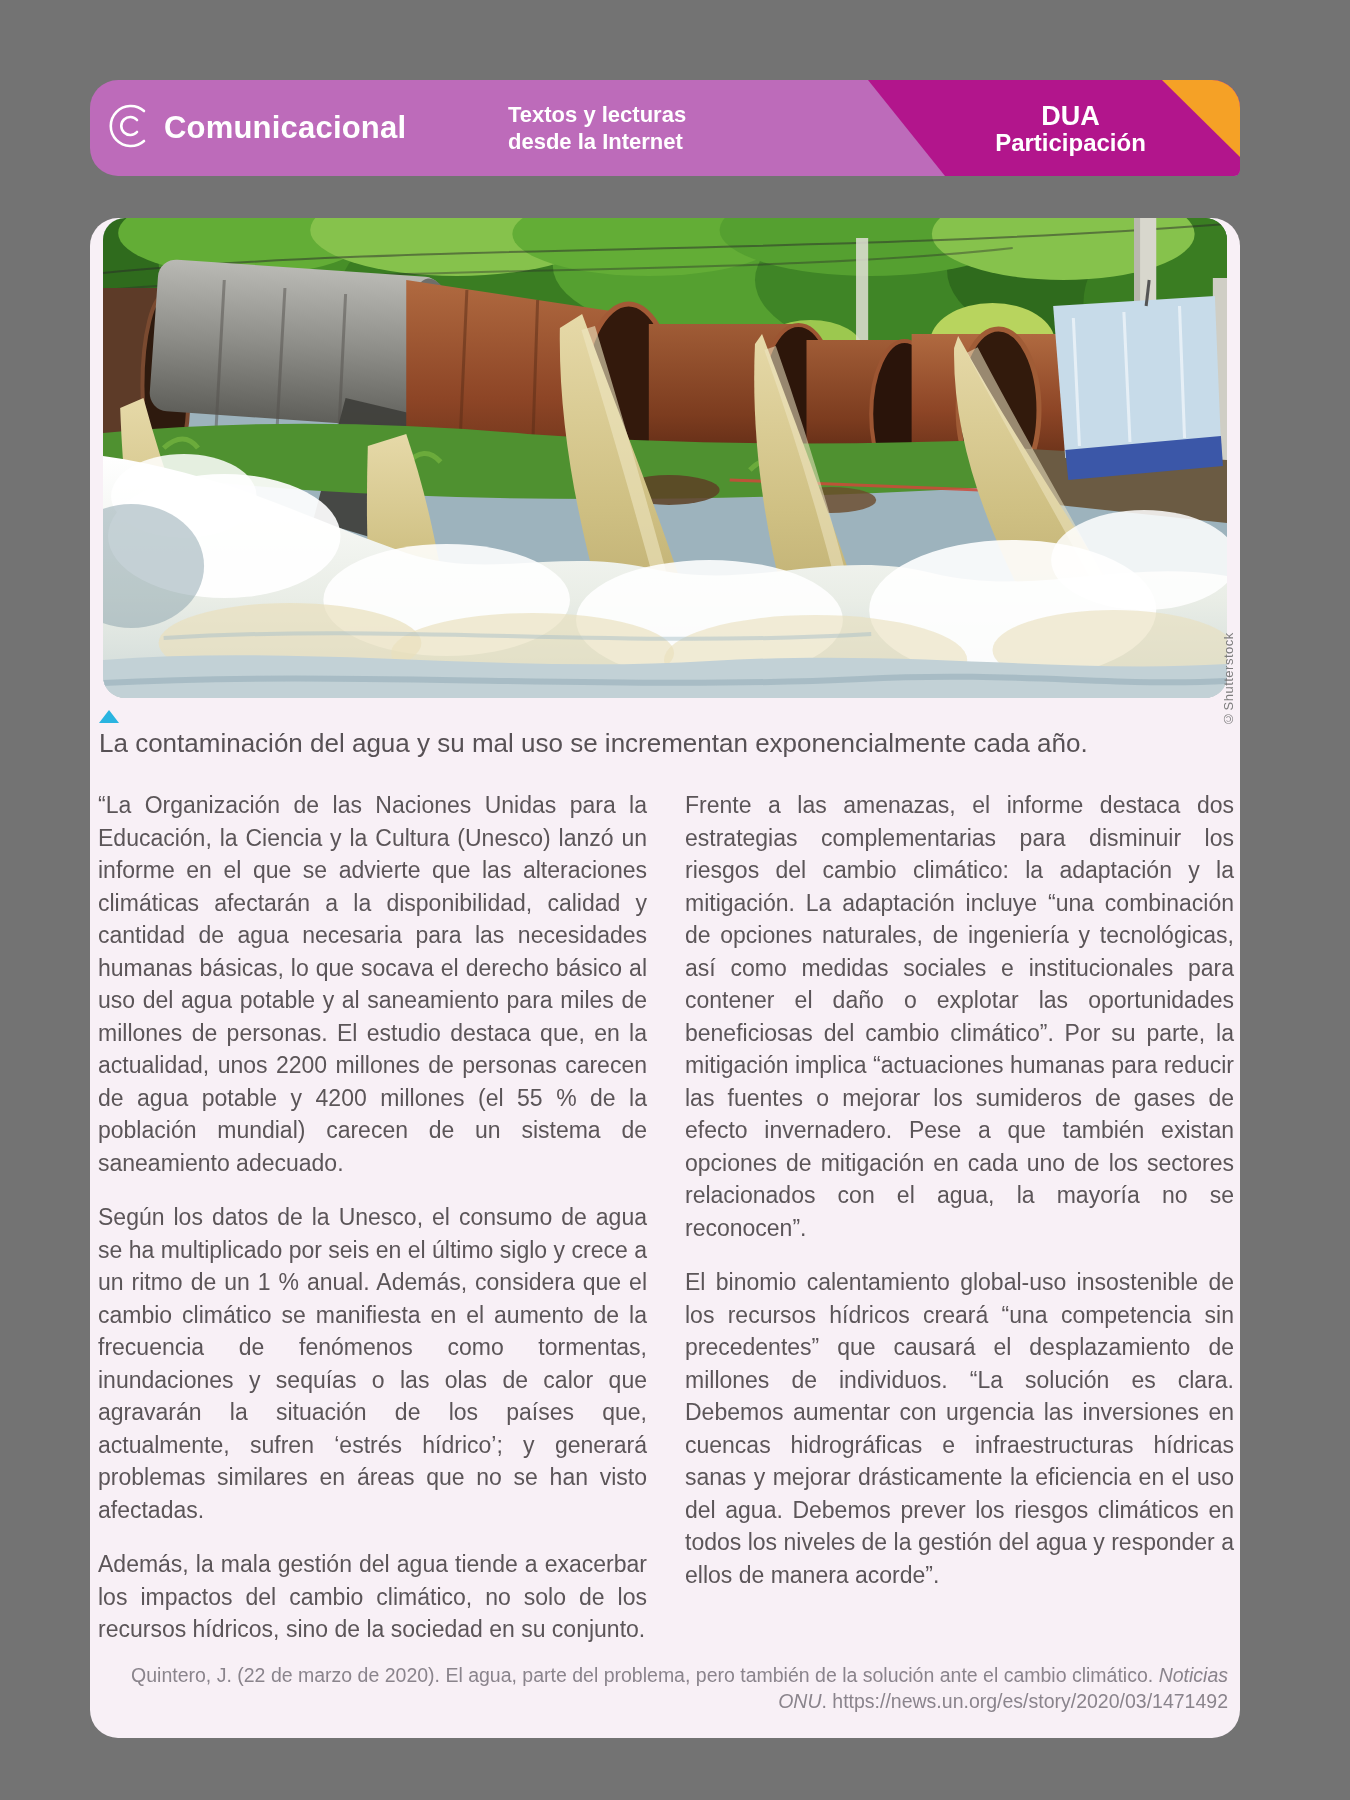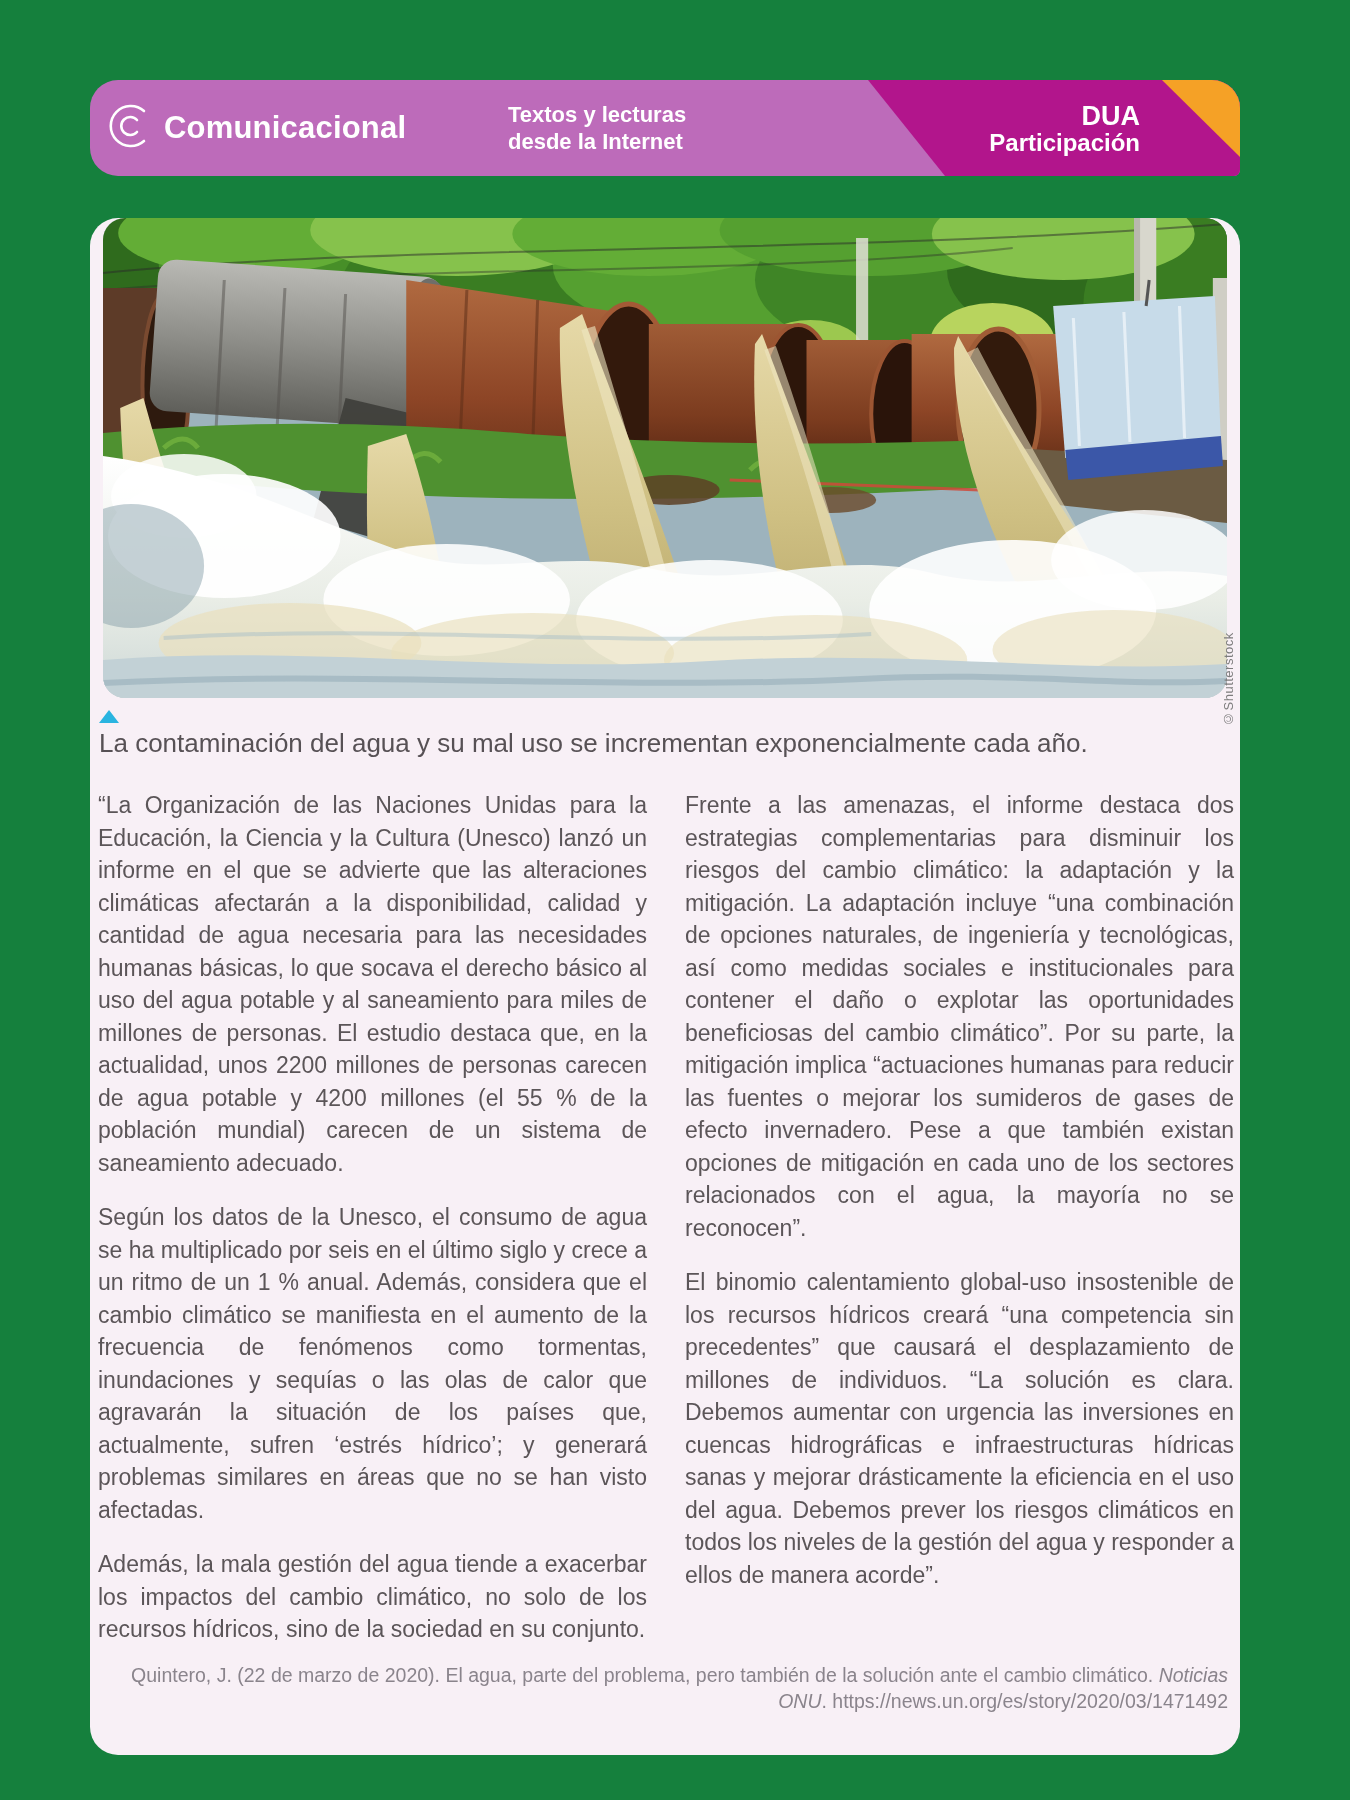--- a/index.html
+++ b/index.html
@@ -1,40 +1,40 @@
 <!DOCTYPE html>
 <html lang="es"><head>
 <meta charset="utf-8">
 <style>
   * { margin:0; padding:0; box-sizing:border-box; }
   html,body { background:#ffffff; }
   .page {
-    position:relative; width:1350px; height:1800px; background:#15803d;
+    position:relative; width:1350px; height:1800px; background:#737373;
     font-family:"Liberation Sans", sans-serif; overflow:hidden;
   }
   .content { position:relative; margin-left:90px; width:1150px; }
 
   
   .banner {
     position:relative; margin-top:80px; width:1150px; height:96px;
     border-radius:28px 28px 6px 28px; overflow:hidden;
   }
   .banner-bg { position:absolute; inset:0; width:100%; height:100%; }
   .brand-row {
     position:absolute; left:16px; top:0; height:100%;
     display:flex; align-items:center; gap:12px;
   }
   .brand-name { color:#ffffff; font-size:31px; font-weight:bold; letter-spacing:.2px; }
   .banner-subtitle {
     position:absolute; left:418px; top:50%; transform:translateY(-50%);
     color:#ffffff; font-size:22px; font-weight:bold; line-height:27px;
   }
   .dua-block {
-    position:absolute; left:845px; width:205px; top:50%; transform:translateY(-50%);
-    text-align:right; color:#ffffff;
+    position:absolute; left:878px; width:205px; top:50%; transform:translateY(-50%);
+    text-align:center; color:#ffffff;
   }
   .dua-title { font-size:27px; font-weight:bold; line-height:30px; }
   .dua-sub { font-size:24px; font-weight:bold; line-height:24px; }
 
   
   .page-title {
     margin:27px 0 0 5px; font-size:34px; font-weight:bold; color:#231f20;
     letter-spacing:-0.4px;
   }
 
@@ -62,21 +62,21 @@
 
   .columns { display:flex; gap:38px; margin:30px 6px 0 8px; }
   .col { width:552px; }
   .col p {
     font-size:23px; line-height:32.5px; color:#5b5558;
     text-align:justify; margin-bottom:22px; hyphens:auto;
   }
   .col p:last-child { margin-bottom:0; }
 
   .citation {
-    margin:16px 12px 0 0; padding-bottom:41px;
+    margin:16px 12px 0 0; padding-bottom:24px;
     text-align:right; font-size:19.5px; line-height:26px; color:#8a848c;
   }
   .citation .it { font-style:italic; }
 </style>
 </head>
 <body>
 
 <div class="page">
   <div class="content">
 

